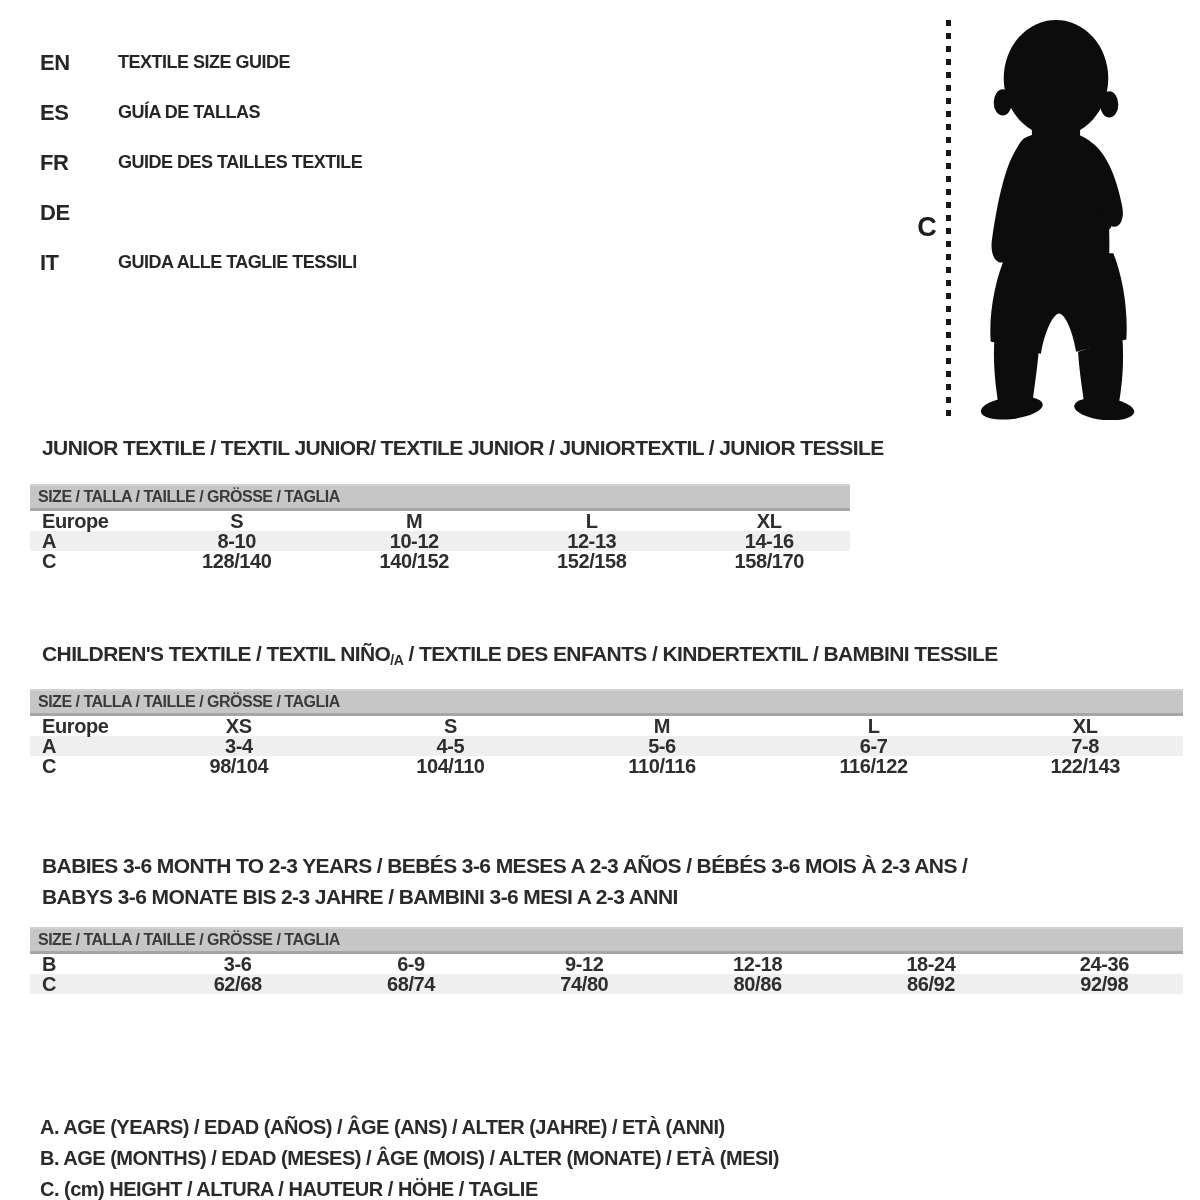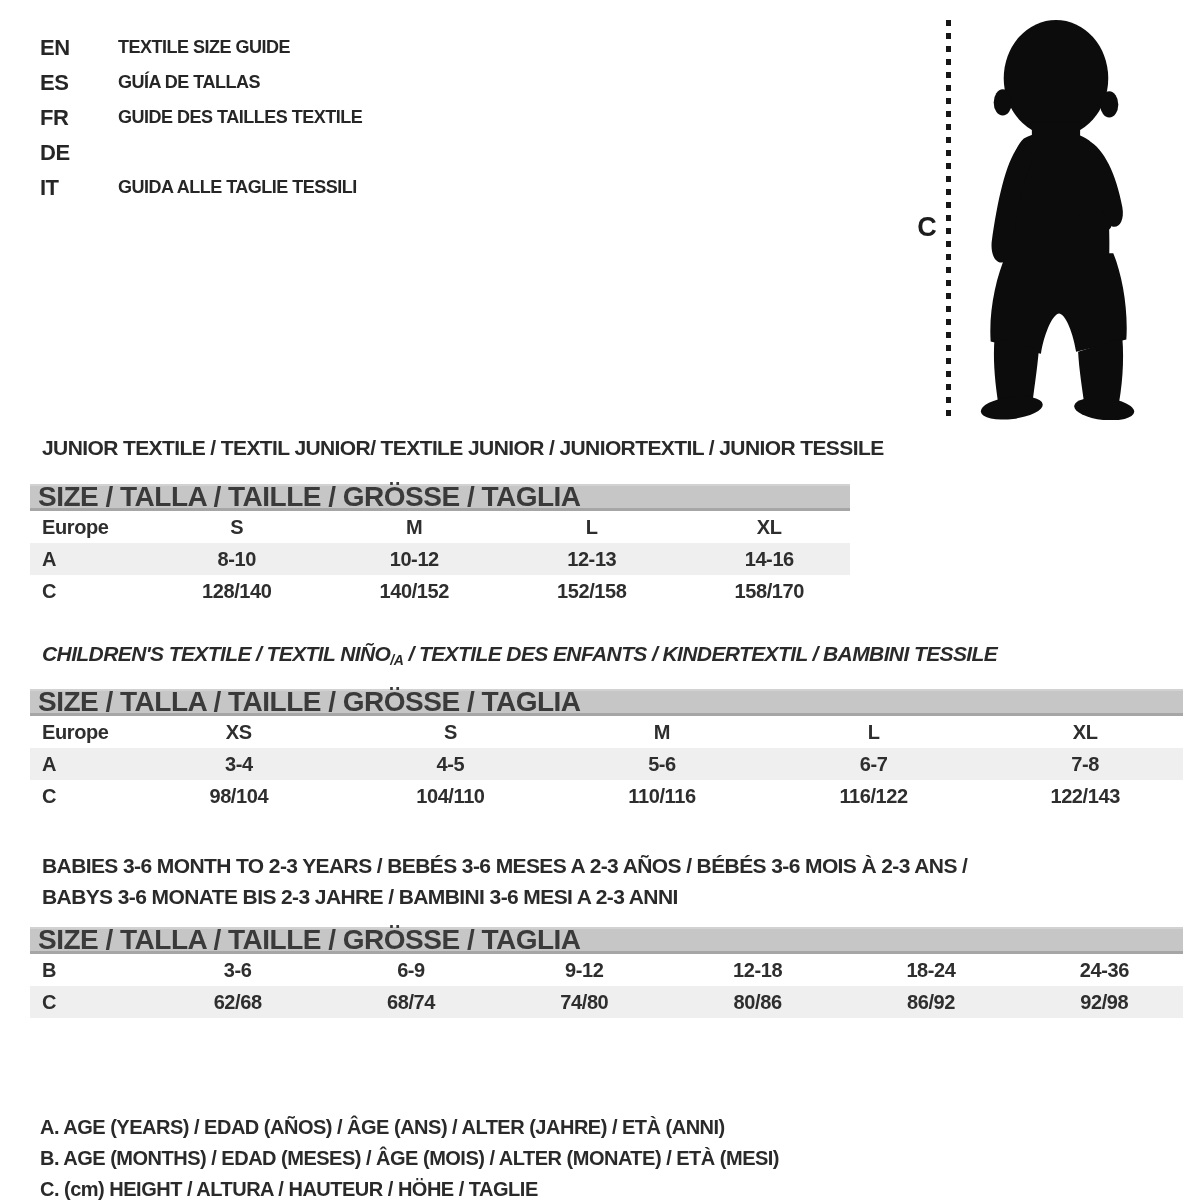--- a/index.html
+++ b/index.html
@@ -20,20 +20,21 @@
   
   .lang-block {
     position: absolute;
     left: 40px;
     top: 30px;
   }
   .lang-row {
     display: flex;
     align-items: center;
     height: 35px;
+    margin-top: 15px;
   }
   .lang-code {
     width: 78px;
     font-size: 22px;
     font-weight: bold;
     letter-spacing: -0.5px;
     color: #262626;
   }
   .lang-title {
     font-size: 18px;
@@ -94,30 +95,30 @@
     height: 27px;
     background: #c6c6c6;
     border-top: 2px solid #d2d2d2;
     border-bottom: 3px solid #a6a6a6;
     display: flex;
     align-items: center;
     padding-left: 8px;
     box-sizing: border-box;
   }
   .size-band span {
-    font-size: 28px;
+    font-size: 16px;
     font-weight: bold;
     letter-spacing: -0.5px;
     color: #3a3a3a;
     white-space: nowrap;
   }
   .trow {
     display: flex;
     align-items: center;
-    height: 32px;
+    height: 20px;
     gap: 16px;
   }
   .trow.alt {
     background: #efefef;
   }
   .tlabel {
     padding-left: 12px;
     box-sizing: border-box;
     font-size: 20px;
     font-weight: bold;
@@ -132,21 +133,21 @@
     letter-spacing: -0.4px;
     color: #2e2e2e;
   }
   .t-junior   { top: 484px; width: 820px; }
   .t-junior .tlabel   { width: 110px; }
   .t-children { top: 689px; width: 1153px; }
   .t-children .tlabel { width: 95px;  }
   .t-babies   { top: 927px; width: 1153px; }
   .t-babies .tlabel   { width: 113px; }
   .title-junior   { top: 436px; }
-  .title-children { top: 642px; font-style: italic; }
+  .title-children { top: 642px; }
   .title-babies   { top: 850px; }
   
   .footnotes {
     position: absolute;
     left: 40px;
     top: 1072px;
     margin-top: 40px;
   }
   .footnote-line {
     height: 31px;

